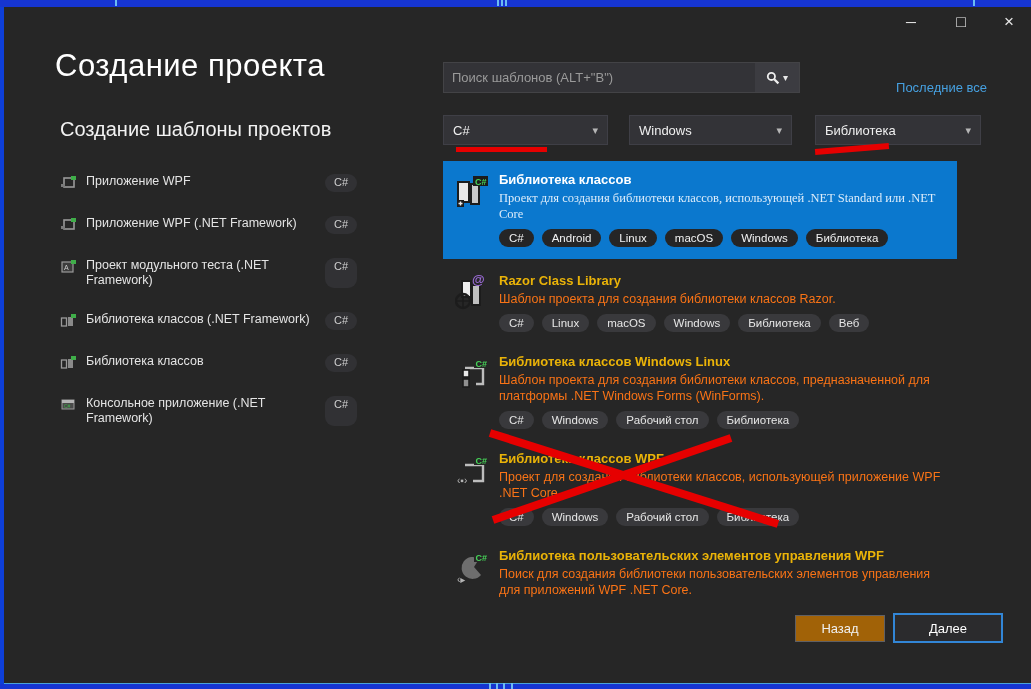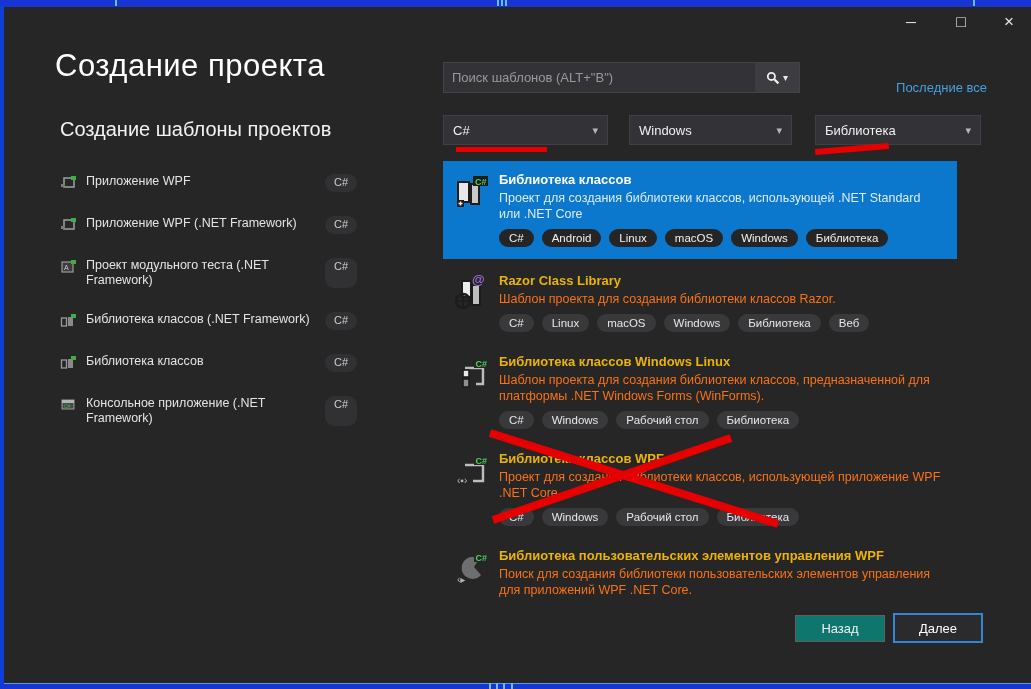--- a/index.html
+++ b/index.html
@@ -39,28 +39,28 @@
           padding:2px 9px;min-width:30px;text-align:center;}
   
   .template-list{position:absolute;left:443px;top:161px;width:514px;height:441px;overflow:hidden;}
   .trow{display:flex;padding:10px 12px 8px 12px;margin-bottom:4px;cursor:pointer;background:transparent;}
   .trow.selected{background:#0b78ce;padding-top:11px;padding-bottom:12px;}
   .ticon{width:37px;flex:0 0 37px;margin-right:7px;padding-top:2px;}
   .tbody{flex:1;min-width:0;}
   .ttitle{font-size:13px;font-weight:600;color:#eab308;line-height:16px;}
   .trow.selected .ttitle{color:#ffffff;}
   .tdesc{font-size:12.5px;color:#f97316;line-height:16px;margin-top:2px;}
-  .trow.selected .tdesc{color:#dcecfa;}
+  .trow.selected .tdesc{color:#dcecfa;font-family:Liberation Serif, serif;}
   .ttags{margin-top:7px;display:flex;gap:8px;flex-wrap:nowrap;}
   .tag{background:#39393c;color:#e6e6e6;font-size:11.5px;border-radius:9px;padding:3px 10px;white-space:nowrap;}
   .trow.selected .tag{background:#252526;color:#f2f2f2;}
   
-  .btn-back{position:absolute;left:795px;top:615px;width:90px;height:27px;background:#0f766e;
+  .btn-back{position:absolute;left:795px;top:615px;width:90px;height:27px;background:#a16207;
             border:1px solid #606064;color:#f0f0f0;font-size:13px;cursor:pointer;}
-  .btn-next{position:absolute;left:893px;top:613px;width:90px;height:30px;background:#2b2b2d;
+  .btn-next{position:absolute;left:893px;top:613px;width:110px;height:30px;background:#2b2b2d;
             border:2px solid #3286d6;color:#ffffff;font-size:13px;cursor:pointer;text-align:center;}
   
   .red-underline{position:absolute;background:#e60000;}
   #ul-language{left:456px;top:147px;width:91px;height:5px;}
   #ul-projtype{left:815px;top:146px;width:74px;height:6px;transform:rotate(-4.5deg);}
   .cross-svg{position:absolute;left:480px;top:425px;pointer-events:none;}
 </style>
 </head>
 <body>
 

